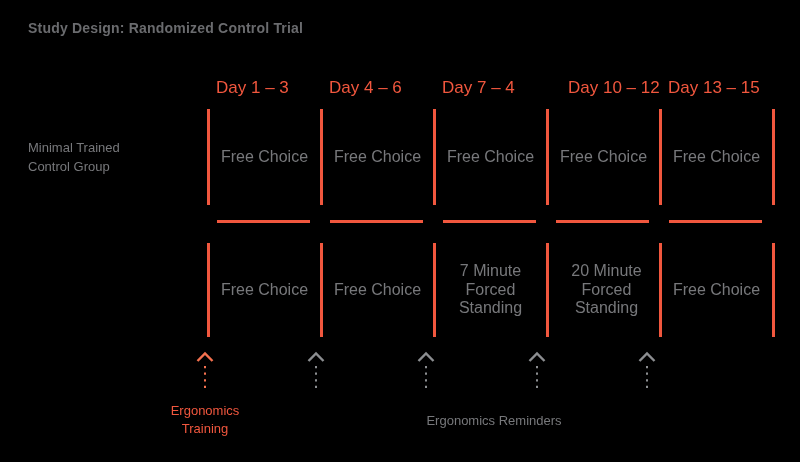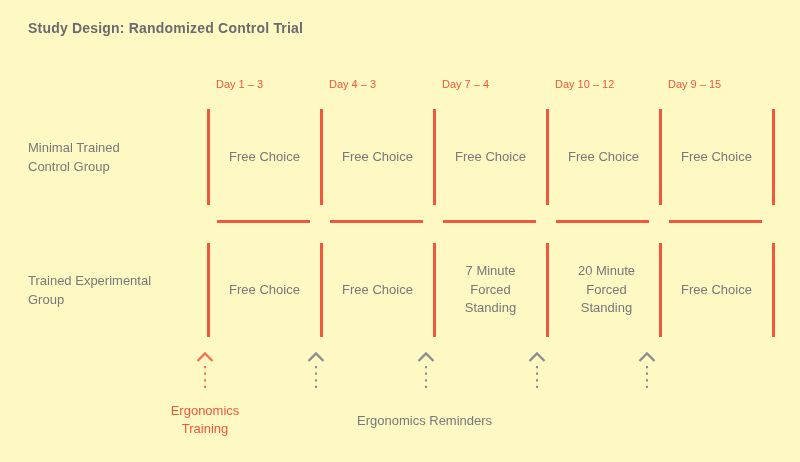--- a/index.html
+++ b/index.html
@@ -4,38 +4,38 @@
 <style>
   html, body {
     margin: 0;
     padding: 0;
     background: #ffffff;
   }
   .canvas {
     position: relative;
     width: 800px;
     height: 462px;
-    background: #fef9c3;
+    background: #000000;
     font-family: "Liberation Sans", "DejaVu Sans", sans-serif;
     overflow: hidden;
   }
   .title {
     position: absolute;
     left: 28px;
     top: 20px;
     font-size: 14px;
     font-weight: bold;
     letter-spacing: 0.2px;
     color: #6a6b6e;
     white-space: nowrap;
   }
   .day-label {
     position: absolute;
     top: 78px;
-    font-size: 11px;
+    font-size: 17px;
     color: #f1573e;
     white-space: nowrap;
   }
   .row-label {
     position: absolute;
     left: 28px;
     width: 170px;
     display: flex;
     flex-direction: column;
     justify-content: center;
@@ -60,21 +60,21 @@
     width: 93px;
     background: #f1573e;
   }
   .cell {
     position: absolute;
     width: 113px;
     display: flex;
     align-items: center;
     justify-content: center;
     text-align: center;
-    font-size: 13px;
+    font-size: 16px;
     line-height: 18.5px;
     color: #77787b;
     white-space: pre-line;
   }
   .arrow {
     position: absolute;
     top: 350px;
     width: 22px;
     height: 40px;
   }
@@ -86,45 +86,44 @@
     top: 402px;
     width: 140px;
     text-align: center;
     font-size: 13px;
     line-height: 18px;
     color: #f1573e;
     white-space: pre-line;
   }
   .reminders-label {
     position: absolute;
-    left: 357px;
+    left: 384px;
     top: 413px;
     width: 220px;
+    text-align: center;
     font-size: 13px;
     color: #77787b;
     white-space: nowrap;
   }
 </style>
 </head>
 <body>
 
 <div class="canvas">
 
   <div class="title">Study Design: Randomized Control Trial</div>
 
   <div class="day-label" style="left:216px">Day 1 – 3</div>
-  <div class="day-label" style="left:329px">Day 4 – 3</div>
+  <div class="day-label" style="left:329px">Day 4 – 6</div>
   <div class="day-label" style="left:442px">Day 7 – 4</div>
-  <div class="day-label" style="left:555px">Day 10 – 12</div>
-  <div class="day-label" style="left:668px">Day 9 – 15</div>
+  <div class="day-label" style="left:568px">Day 10 – 12</div>
+  <div class="day-label" style="left:668px">Day 13 – 15</div>
 
   <div class="row-label row1">Minimal Trained
 Control Group</div>
-  <div class="row-label row2">Trained Experimental
-Group</div>
 
   <div class="vline row1" style="left:207px"></div>
   <div class="vline row1" style="left:320px"></div>
   <div class="vline row1" style="left:433px"></div>
   <div class="vline row1" style="left:546px"></div>
   <div class="vline row1" style="left:659px"></div>
   <div class="vline row1" style="left:772px"></div>
 
   <div class="vline row2" style="left:207px"></div>
   <div class="vline row2" style="left:320px"></div>

